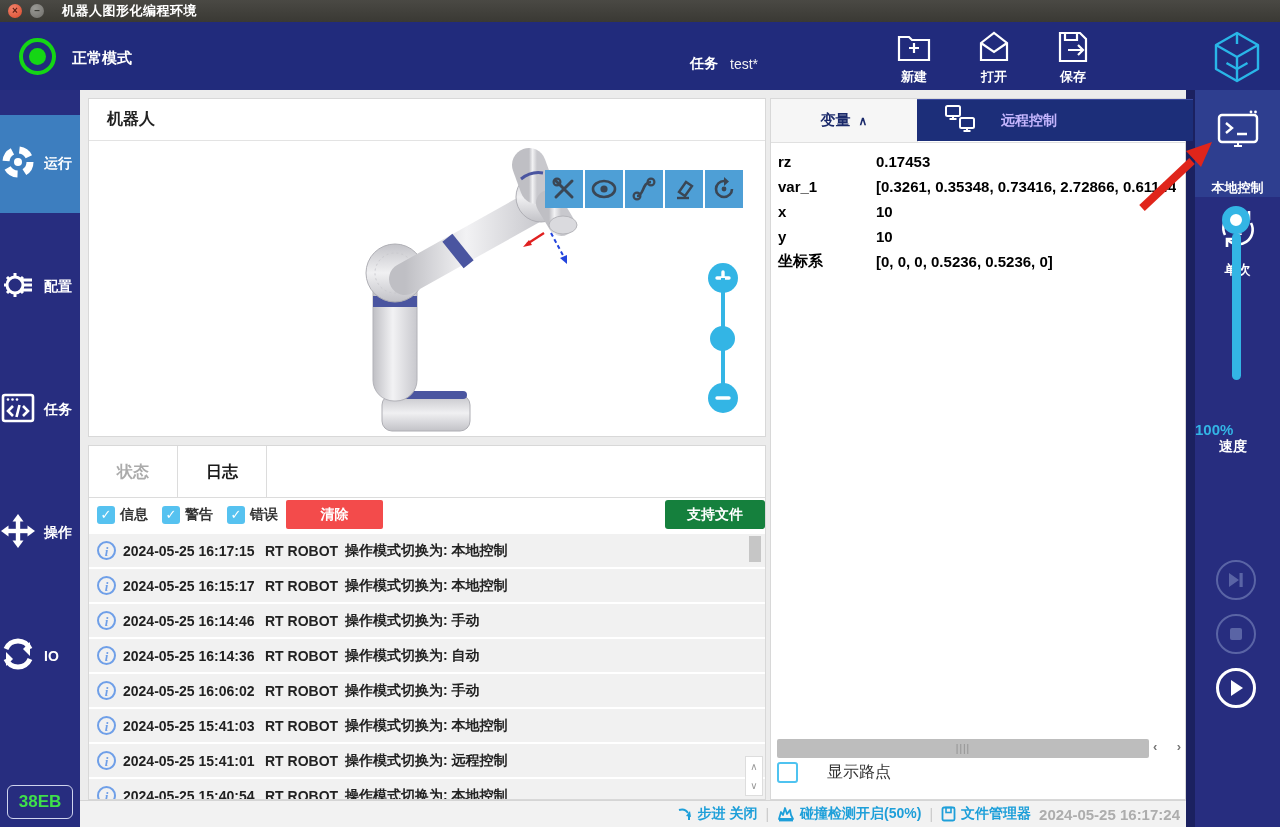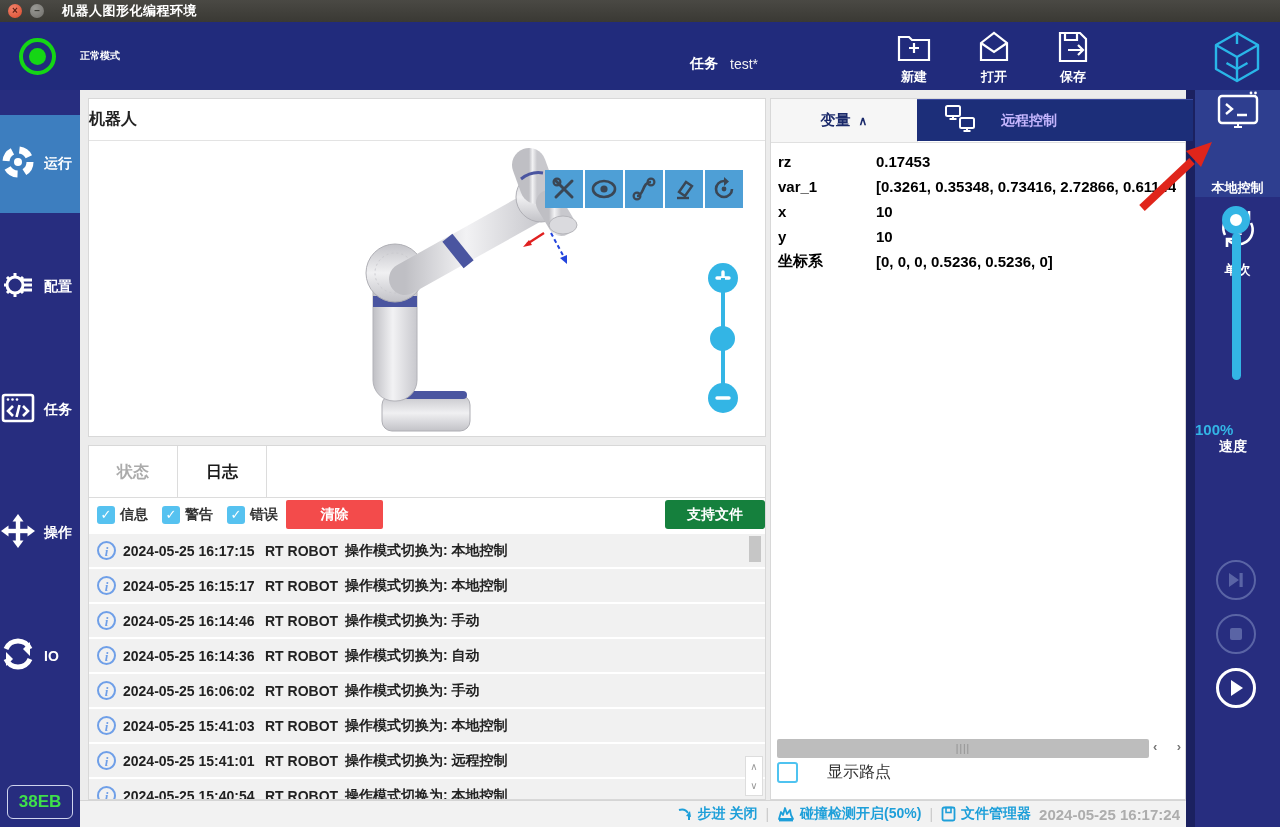--- a/index.html
+++ b/index.html
@@ -16,21 +16,21 @@
     font-size:10px; line-height:1; color:#5d2015; font-weight:bold; }
   .winbtn.close { background:radial-gradient(circle at 35% 30%, #f2826a, #da4b2d); }
   .winbtn.min { background:radial-gradient(circle at 35% 30%, #9a9a96, #6f6e6a); color:#3a3a36; }
   .win-title { color:#ffffff; font-weight:bold; font-size:13px; margin-left:18px; letter-spacing:.5px; }
 
   
   .header { left:0; top:22px; width:1280px; height:68px; background:#212B7C; }
   .mode-ind { left:19px; top:16px; width:37px; height:37px; border-radius:50%;
     border:4px solid #15D615; display:flex; align-items:center; justify-content:center; }
   .mode-dot { width:17px; height:17px; border-radius:50%; background:#15D615; }
-  .mode-text { left:80px; top:27px; color:#fff; font-weight:bold; font-size:10px;font-family:Liberation Mono, monospace; }
+  .mode-text { left:72px; top:27px; color:#fff; font-weight:bold; font-size:15px;font-family:Liberation Mono, monospace; }
   .kv { color:#fff; font-size:14px; display:flex; gap:12px; align-items:center; }
   .kv .k { font-weight:bold; }
   .kv .v { font-weight:normal; color:#f2f2f2; }
   .hdr-action { width:72px; top:8px; height:56px; display:flex; flex-direction:column;
     align-items:center; justify-content:space-between; cursor:pointer; }
   .hdr-action .lbl { color:#fff; font-weight:bold; font-size:13px; }
 
   
   .lsidebar { left:0; top:90px; width:80px; height:737px; background:#272D7F; }
   .nav-item { width:80px; height:98px; display:flex; flex-direction:row;
@@ -40,21 +40,21 @@
   .badge { left:7px; top:695px; width:66px; height:34px; border:1px solid #cfd4ee;
     border-radius:6px; display:flex; align-items:center; justify-content:center;
     color:#3FE04A; font-weight:bold; font-size:17px; }
 
   
   .main { left:80px; top:90px; width:1106px; height:710px; background:#ECECEC; }
   .card { background:#fff; border:1px solid #D8D8D8; }
 
   
   .robot-panel { left:8px; top:8px; width:678px; height:339px; }
-  .robot-title { height:42px; display:flex; align-items:center; 
+  .robot-title { height:42px; display:flex; align-items:center; padding-left:18px;
     font-weight:bold; font-size:16px; color:#222; border-bottom:1px solid #E3E3E3; }
   .viewport { position:absolute; left:0; top:42px; width:676px; height:295px; overflow:hidden; }
   .vtool { position:absolute; top:29px; width:38px; height:38px; background:#4E9FD6;
     display:flex; align-items:center; justify-content:center; cursor:pointer; }
   .zoomctl { position:absolute; background:#33B5E5; border-radius:50%; color:#fff;
     display:flex; align-items:center; justify-content:center; cursor:pointer; }
   .zoomline { position:absolute; left:632px; top:137px; width:4px; height:120px; background:#33B5E5; }
 
   
   .log-panel { left:8px; top:355px; width:678px; height:355px; overflow:hidden; }
@@ -108,21 +108,21 @@
   .flyout { left:917px; top:99px; width:276px; height:42px; background:#1C2E79; z-index:40;
     display:flex; align-items:center; cursor:pointer; border-top:1px solid #3a4aa0; }
   .flyout .lbl { color:#c4b5fd; font-weight:bold; font-size:14px; margin-left:26px; }
 
   
   .rsidebar { left:1186px; top:90px; width:94px; height:737px; background:#272D7F; }
   .rstrip { position:absolute; left:0; top:0; width:9px; height:737px; background:#1B2160; }
   .rblock { position:absolute; left:9px; width:85px; display:flex; flex-direction:column;
     align-items:center; cursor:pointer; }
   .rblock .lbl { color:#fff; font-weight:bold; font-size:13px; }
-  .local-block { top:0; height:107px; background:#2E3E8F; justify-content:space-between; gap:24px; }
+  .local-block { top:0; height:107px; background:#2E3E8F; justify-content:flex-end; gap:24px; }
   .single-block { top:118px; height:70px; justify-content:center; gap:6px; }
   .speed-track { position:absolute; left:1232px; top:233px; width:9px; height:147px;
     background:#33B5E5; border-radius:5px; }
   .speed-handle { position:absolute; left:1222px; top:206px; width:28px; height:28px;
     border-radius:50%; background:#fff; border:8px solid #33B5E5; cursor:pointer; }
   .speed-val { position:absolute; left:1195px; top:421px; width:76px; text-align:left;
     color:#33B5E5; font-weight:bold; font-size:15px; }
   .speed-lbl { position:absolute; left:1195px; top:438px; width:76px; text-align:center;
     color:#fff; font-weight:bold; font-size:14px; }
   .pbtn { position:absolute; left:1216px; width:40px; height:40px; border-radius:50%;

